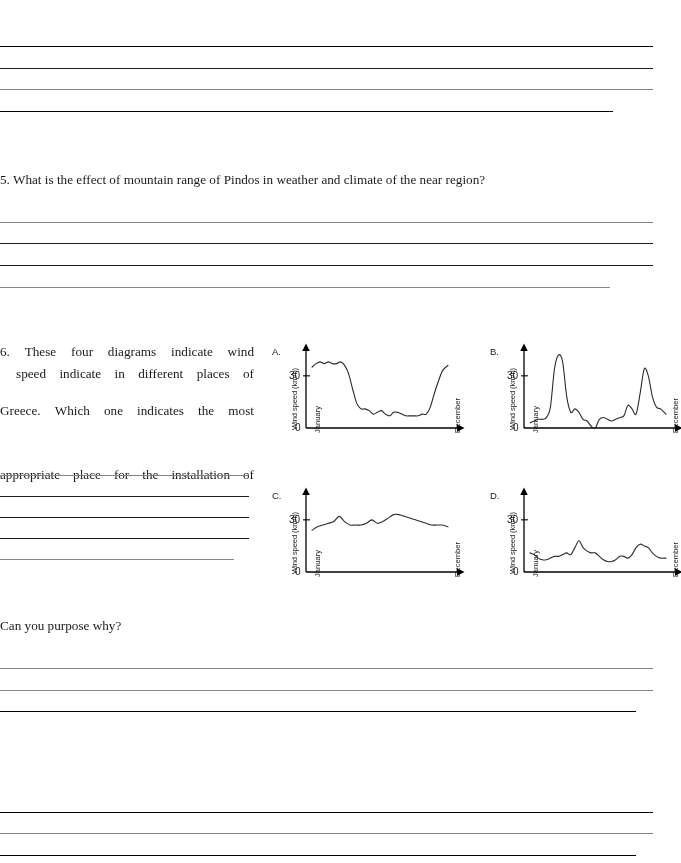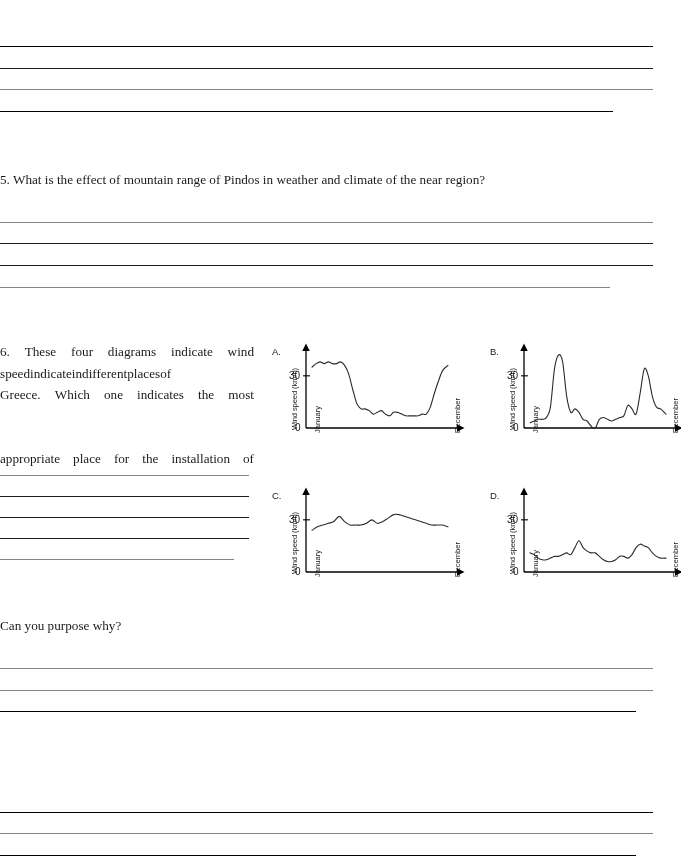--- a/index.html
+++ b/index.html
@@ -87,29 +87,29 @@
 
   <div class="para" style="left:0px; top:341px; width:254px;">
     <span class="j" style="display: flex; justify-content: space-between;">
         <span>6.</span>
         <span>These</span>
         <span>four</span>
         <span>diagrams</span>
         <span>indicate</span>
         <span>wind</span>
       </span>
-    <span class="j" style="display: flex; justify-content: flex-start;">
+    <span class="j" style="display: flex; justify-content: space-between; margin-left: 16px;">
         <span>speed</span>
         <span>indicate</span>
         <span>in</span>
         <span>different</span>
         <span>places</span>
         <span>of</span>
       </span>
-    <span class="j" style="display: flex; justify-content: space-between;">
+    <span class="j" style="display: flex; justify-content: space-between; margin-top: 16px;">
         <span>Greece.</span>
         <span>Which</span>
         <span>one</span>
         <span>indicates</span>
         <span>the</span>
         <span>most</span>
       </span>
     <span class="j" style="display: flex; justify-content: space-between; margin-top: 42px;">
         <span>appropriate</span>
         <span>place</span>

